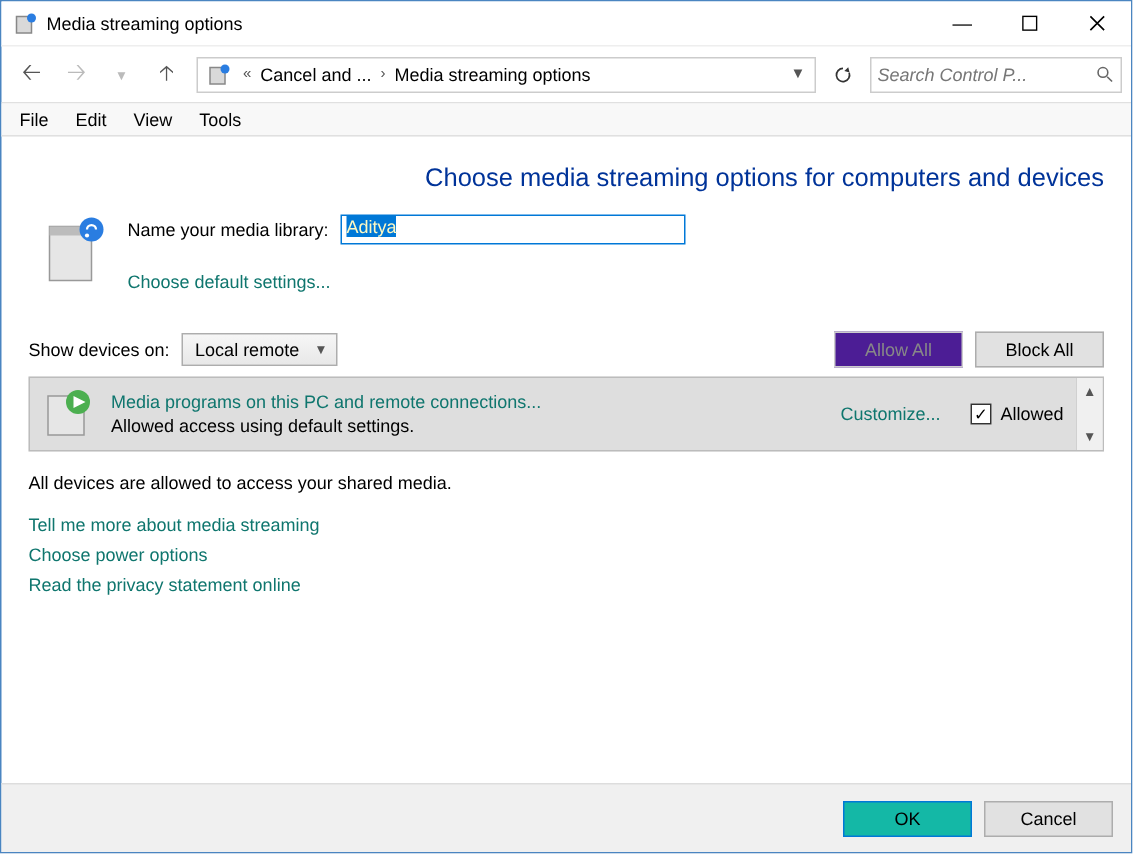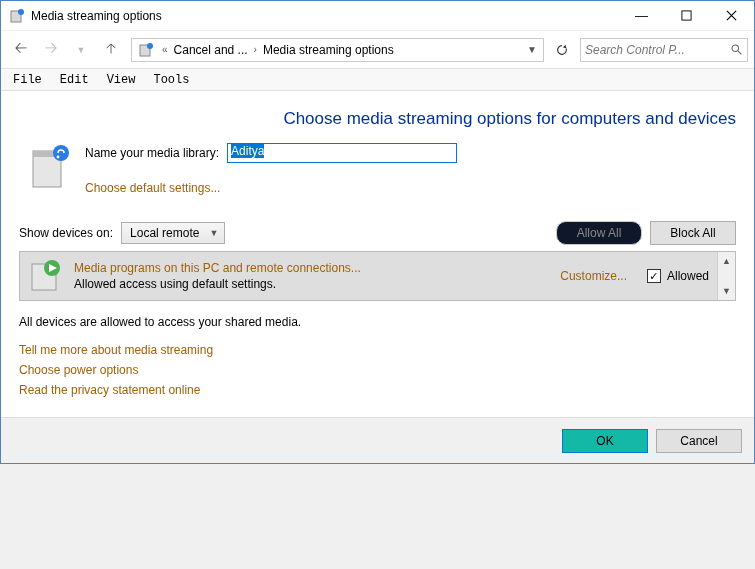--- a/index.html
+++ b/index.html
@@ -7,21 +7,21 @@
     margin: 0;
     font-family: "Segoe UI", Tahoma, sans-serif;
     font-size: 12px;
     background: #f0f0f0;
     width: 755px;
     height: 569px;
     overflow: hidden;
   }
   .window {
     width: 755px;
-    height: 464px;
+    height: 569px;
     background: #fff;
     border: 1px solid #4a85c1;
     display: flex;
     flex-direction: column;
   }
   
   .titlebar {
     height: 30px;
     display: flex;
     align-items: center;
@@ -80,21 +80,21 @@
   .searchbox .mag { margin-left:auto; font-style:normal; color:#666;}
   
   .menubar {
     height: 22px;
     display:flex; align-items:center;
     padding: 0 4px;
     gap: 2px;
     background: #f8f8f8;
     border-bottom: 1px solid #e0e0e0;
   }
-  .menubar .mitem { padding: 14px 8px; font-family: Liberation Mono, monospace; }
+  .menubar .mitem { padding: 14px 8px; }
   
   .content {
     flex: 1;
     padding: 18px 18px 8px 18px;
     overflow: auto;
   }
   .heading {
     color: #003399;
     font-size: 17px;
     font-weight: 400;
@@ -112,21 +112,21 @@
   .library-row .name-row { display:flex; align-items:center; gap:8px;}
   .library-input {
     width: 230px; height: 20px;
     border: 1px solid #0078d7;
     font-size: 12px;
     padding: 0 3px;
   }
   .library-input .sel {
     background:#0078d7; color:#fef9c3;
   }
-  .linky { color:#a16207; cursor:pointer; }
+  .linky { color:#0f766e; cursor:pointer; }
   .devices-row {
     display:flex; align-items:center;
     margin-top: 26px;
     gap: 8px;
   }
   .dd {
     border:1px solid #adadad;
     background: linear-gradient(#f6f6f6,#e8e8e8);
     height:22px; padding: 0 6px 0 8px;
     display:flex; align-items:center; gap:10px;
@@ -135,21 +135,21 @@
   .dd .caret { font-size:9px; color:#555; }
   .btn {
     height: 24px;
     min-width: 86px;
     border:1px solid #adadad;
     background: #e1e1e1;
     display:inline-flex; align-items:center; justify-content:center;
     font-size:12px;
     padding: 0 10px;
   }
-  .btn.disabled { color:#888; background:#0f172a; border-color:#ccc;border-radius:10px;}
+  .btn.disabled { color:#888; background:#4c1d95; border-color:#ccc;}
   .btn.primary { border:1px solid #0078d7; background:#14b8a6;}
   .devlist {
     margin-top: 6px;
     border: 1px solid #bcbcbc;
     background: #f3f3f3;
     display:flex;
   }
   .devlist .inner { flex:1; padding: 6px 8px; display:flex; align-items:center; gap:10px; background:#dedede;}
   .devlist .dev-icon { width:36px; height:36px;}
   .devlist .dev-text { flex:1; display:flex; flex-direction:column; }

